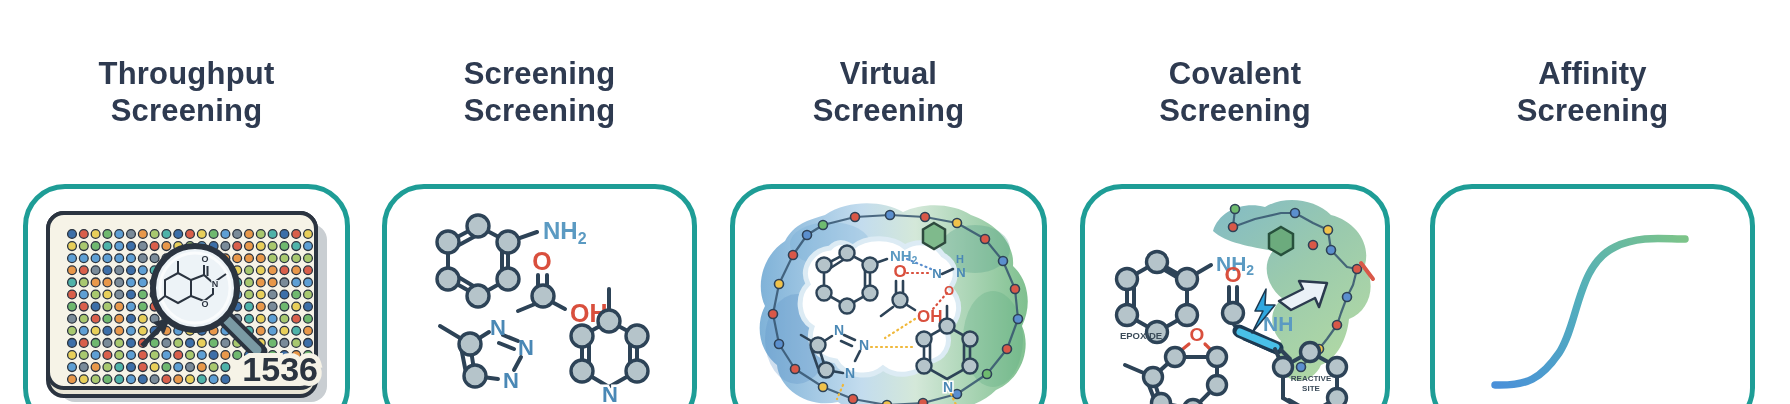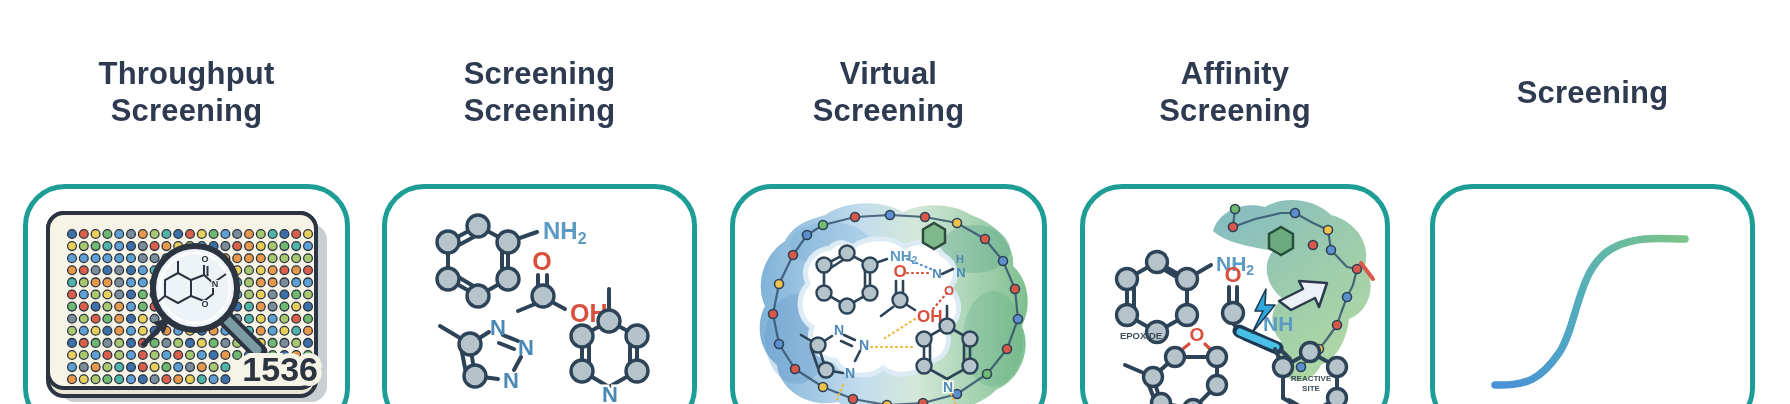--- a/index.html
+++ b/index.html
@@ -518,21 +518,21 @@
           <line class="dotY" x1="136" y1="158" x2="178" y2="158"></line>
           <line class="dotY" x1="216" y1="205" x2="222" y2="218"></line>
           <line class="dotY" x1="108" y1="196" x2="102" y2="210"></line>
         </g>
       </svg>
     </div>
   </section>
 
   <section class="col col-4">
     <h2 class="panel-title">
-      <span>Affinity</span>
+      <span>Covalent</span>
       <span>Screening</span>
     </h2>
     <div class="card">
       <svg viewBox="0 0 300 236">
         <defs>
           <linearGradient id="g4" x1="0" y1="0" x2="0.7" y2="1">
             <stop offset="0" stop-color="#74b3c0"></stop>
             <stop offset="0.5" stop-color="#8fc4a4"></stop>
             <stop offset="1" stop-color="#a8d49a"></stop>
           </linearGradient>
@@ -619,20 +619,21 @@
         </g>
         <g>
           <polygon points="194,112 218,100 214,92 242,94 234,118 230,109 206,121" fill="#eaf1f7" stroke="#2b3a4e" stroke-width="2.5" stroke-linejoin="round"></polygon>
         </g>
       </svg>
     </div>
   </section>
 
   <section class="col col-5">
     <h2 class="panel-title">
+      <span>Affinity</span>
       <span>Screening</span>
     </h2>
     <div class="card">
       <svg viewBox="0 0 315 236">
         <defs>
           <linearGradient id="sigGrad" gradientUnits="userSpaceOnUse" x1="60" y1="196" x2="250" y2="50">
             <stop id="sigStop1" offset="0" stop-color="#4A90D9"></stop>
             <stop id="sigStop2" offset="0.5" stop-color="#52AEBC"></stop>
             <stop id="sigStop3" offset="1" stop-color="#7CC489"></stop>
           </linearGradient>

